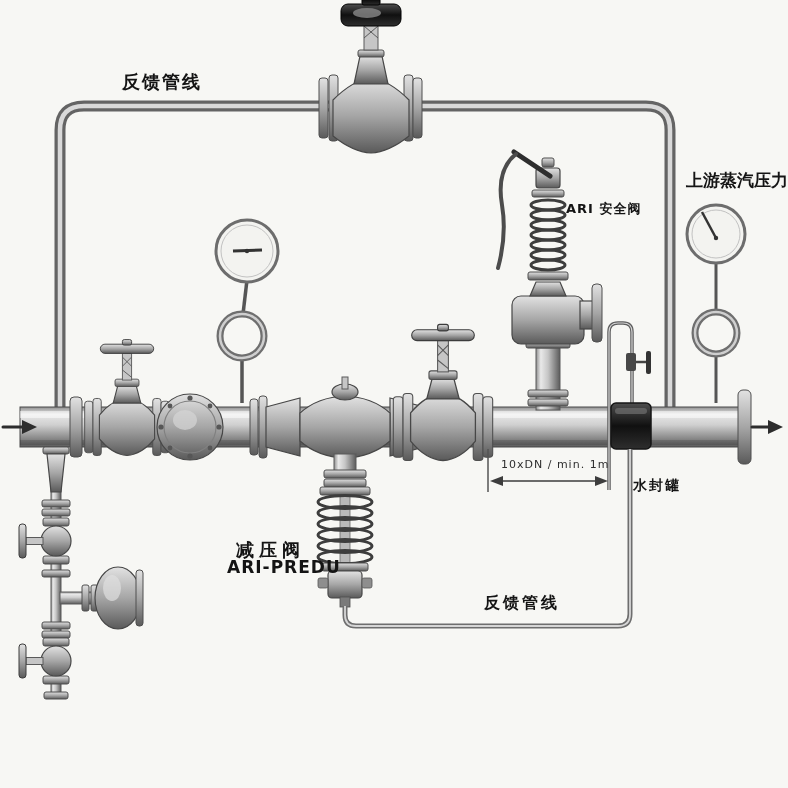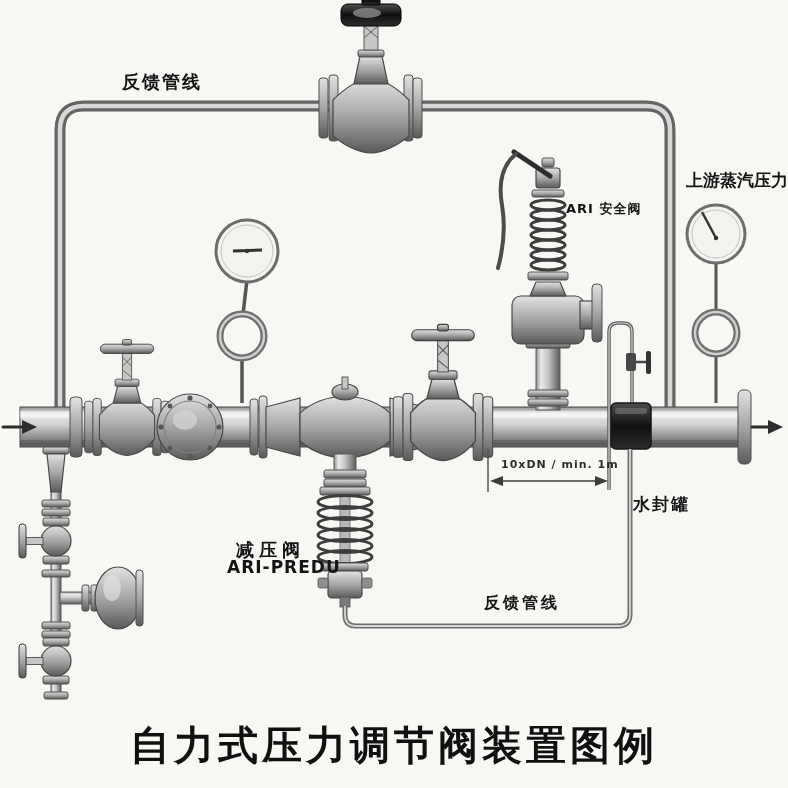--- a/index.html
+++ b/index.html
@@ -10,22 +10,22 @@
   }
   #drawing{position:absolute;left:0;top:0;}
   .lbl{
     position:absolute;color:#141414;font-weight:700;white-space:nowrap;
     font-family:"DejaVu Sans","Liberation Sans",sans-serif;
   }
   .lbl-bypass{left:122px;top:70px;font-size:18px;letter-spacing:2px;}
   .lbl-upstream{left:277px;top:233px;font-size:20px;letter-spacing:3px;}
   .lbl-safety{left:566px;top:200px;font-size:13px;letter-spacing:1px;}
   .lbl-downstream{left:686px;top:169px;font-size:17px;}
-  .lbl-dimension{left:501px;top:458px;font-size:11px;font-weight:700;color:#2e2e2e;letter-spacing:1px;}
-  .lbl-waterseal{left:633px;top:493px;font-size:17px;letter-spacing:2px;}
+  .lbl-dimension{left:501px;top:458px;font-size:11px;font-weight:400;color:#2e2e2e;letter-spacing:1px;}
+  .lbl-waterseal{left:633px;top:477px;font-size:14px;letter-spacing:2px;}
   .lbl-predu{left:227px;top:541px;font-size:17px;letter-spacing:1px;margin-top:16px;}
   .lbl-jianya{left:236px;top:538px;font-size:18px;letter-spacing:5px;}
   .lbl-feedback{left:440px;top:593px;font-size:16px;letter-spacing:3px;margin-left:44px;}
   .lbl-title{
     left:50%;top:718px;transform:translateX(-50%);
     font-size:40px;letter-spacing:4px;font-weight:700;color:#101010;
     font-family:"Liberation Serif","DejaVu Serif",serif;
   }
   
   .fl{fill:url(#gMetal);stroke:#4f4f4f;stroke-width:1;}
@@ -276,15 +276,14 @@
 </svg>
 
 <div class="lbl lbl-bypass">反馈管线</div>
 <div class="lbl lbl-safety">ARI 安全阀</div>
 <div class="lbl lbl-downstream">上游蒸汽压力</div>
 <div class="lbl lbl-dimension">10xDN / min. 1m</div>
 <div class="lbl lbl-waterseal">水封罐</div>
 <div class="lbl lbl-predu">ARI-PREDU</div>
 <div class="lbl lbl-jianya">减压阀</div>
 <div class="lbl lbl-feedback">反馈管线</div>
-<div class="lbl lbl-title">自力式压力调节阀装置图例</div>
 
 </div>
 
 </body></html>

